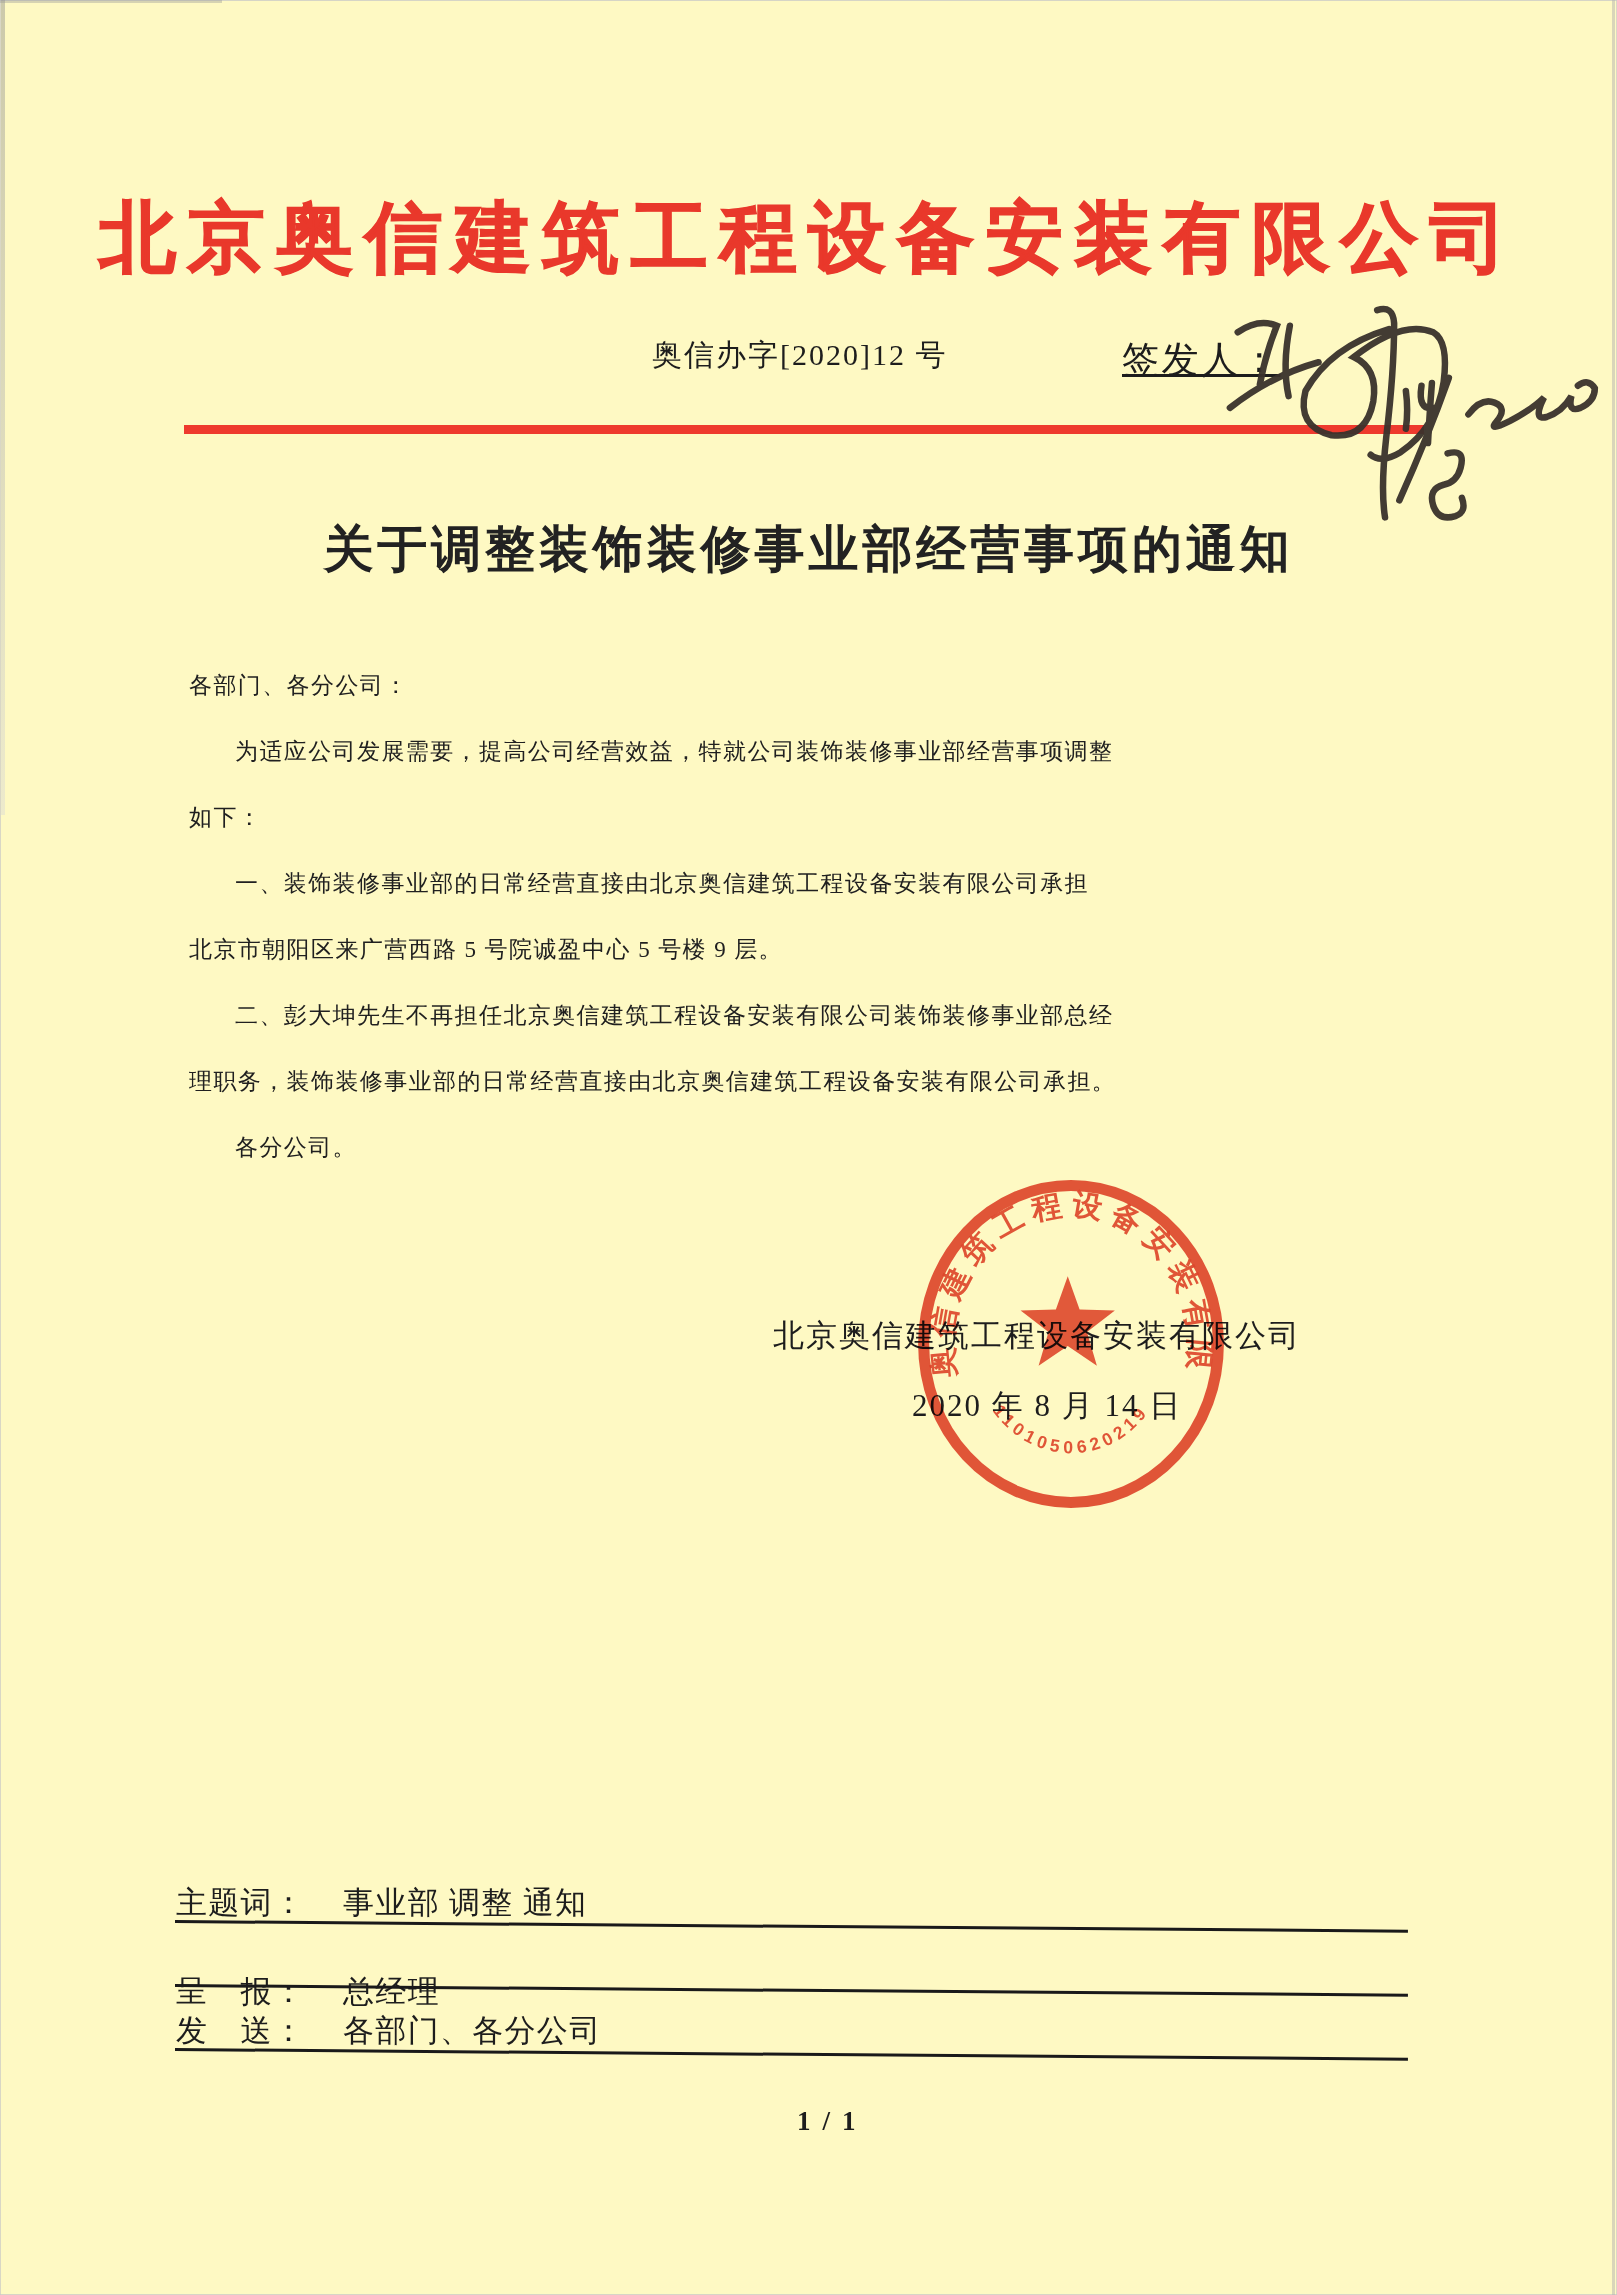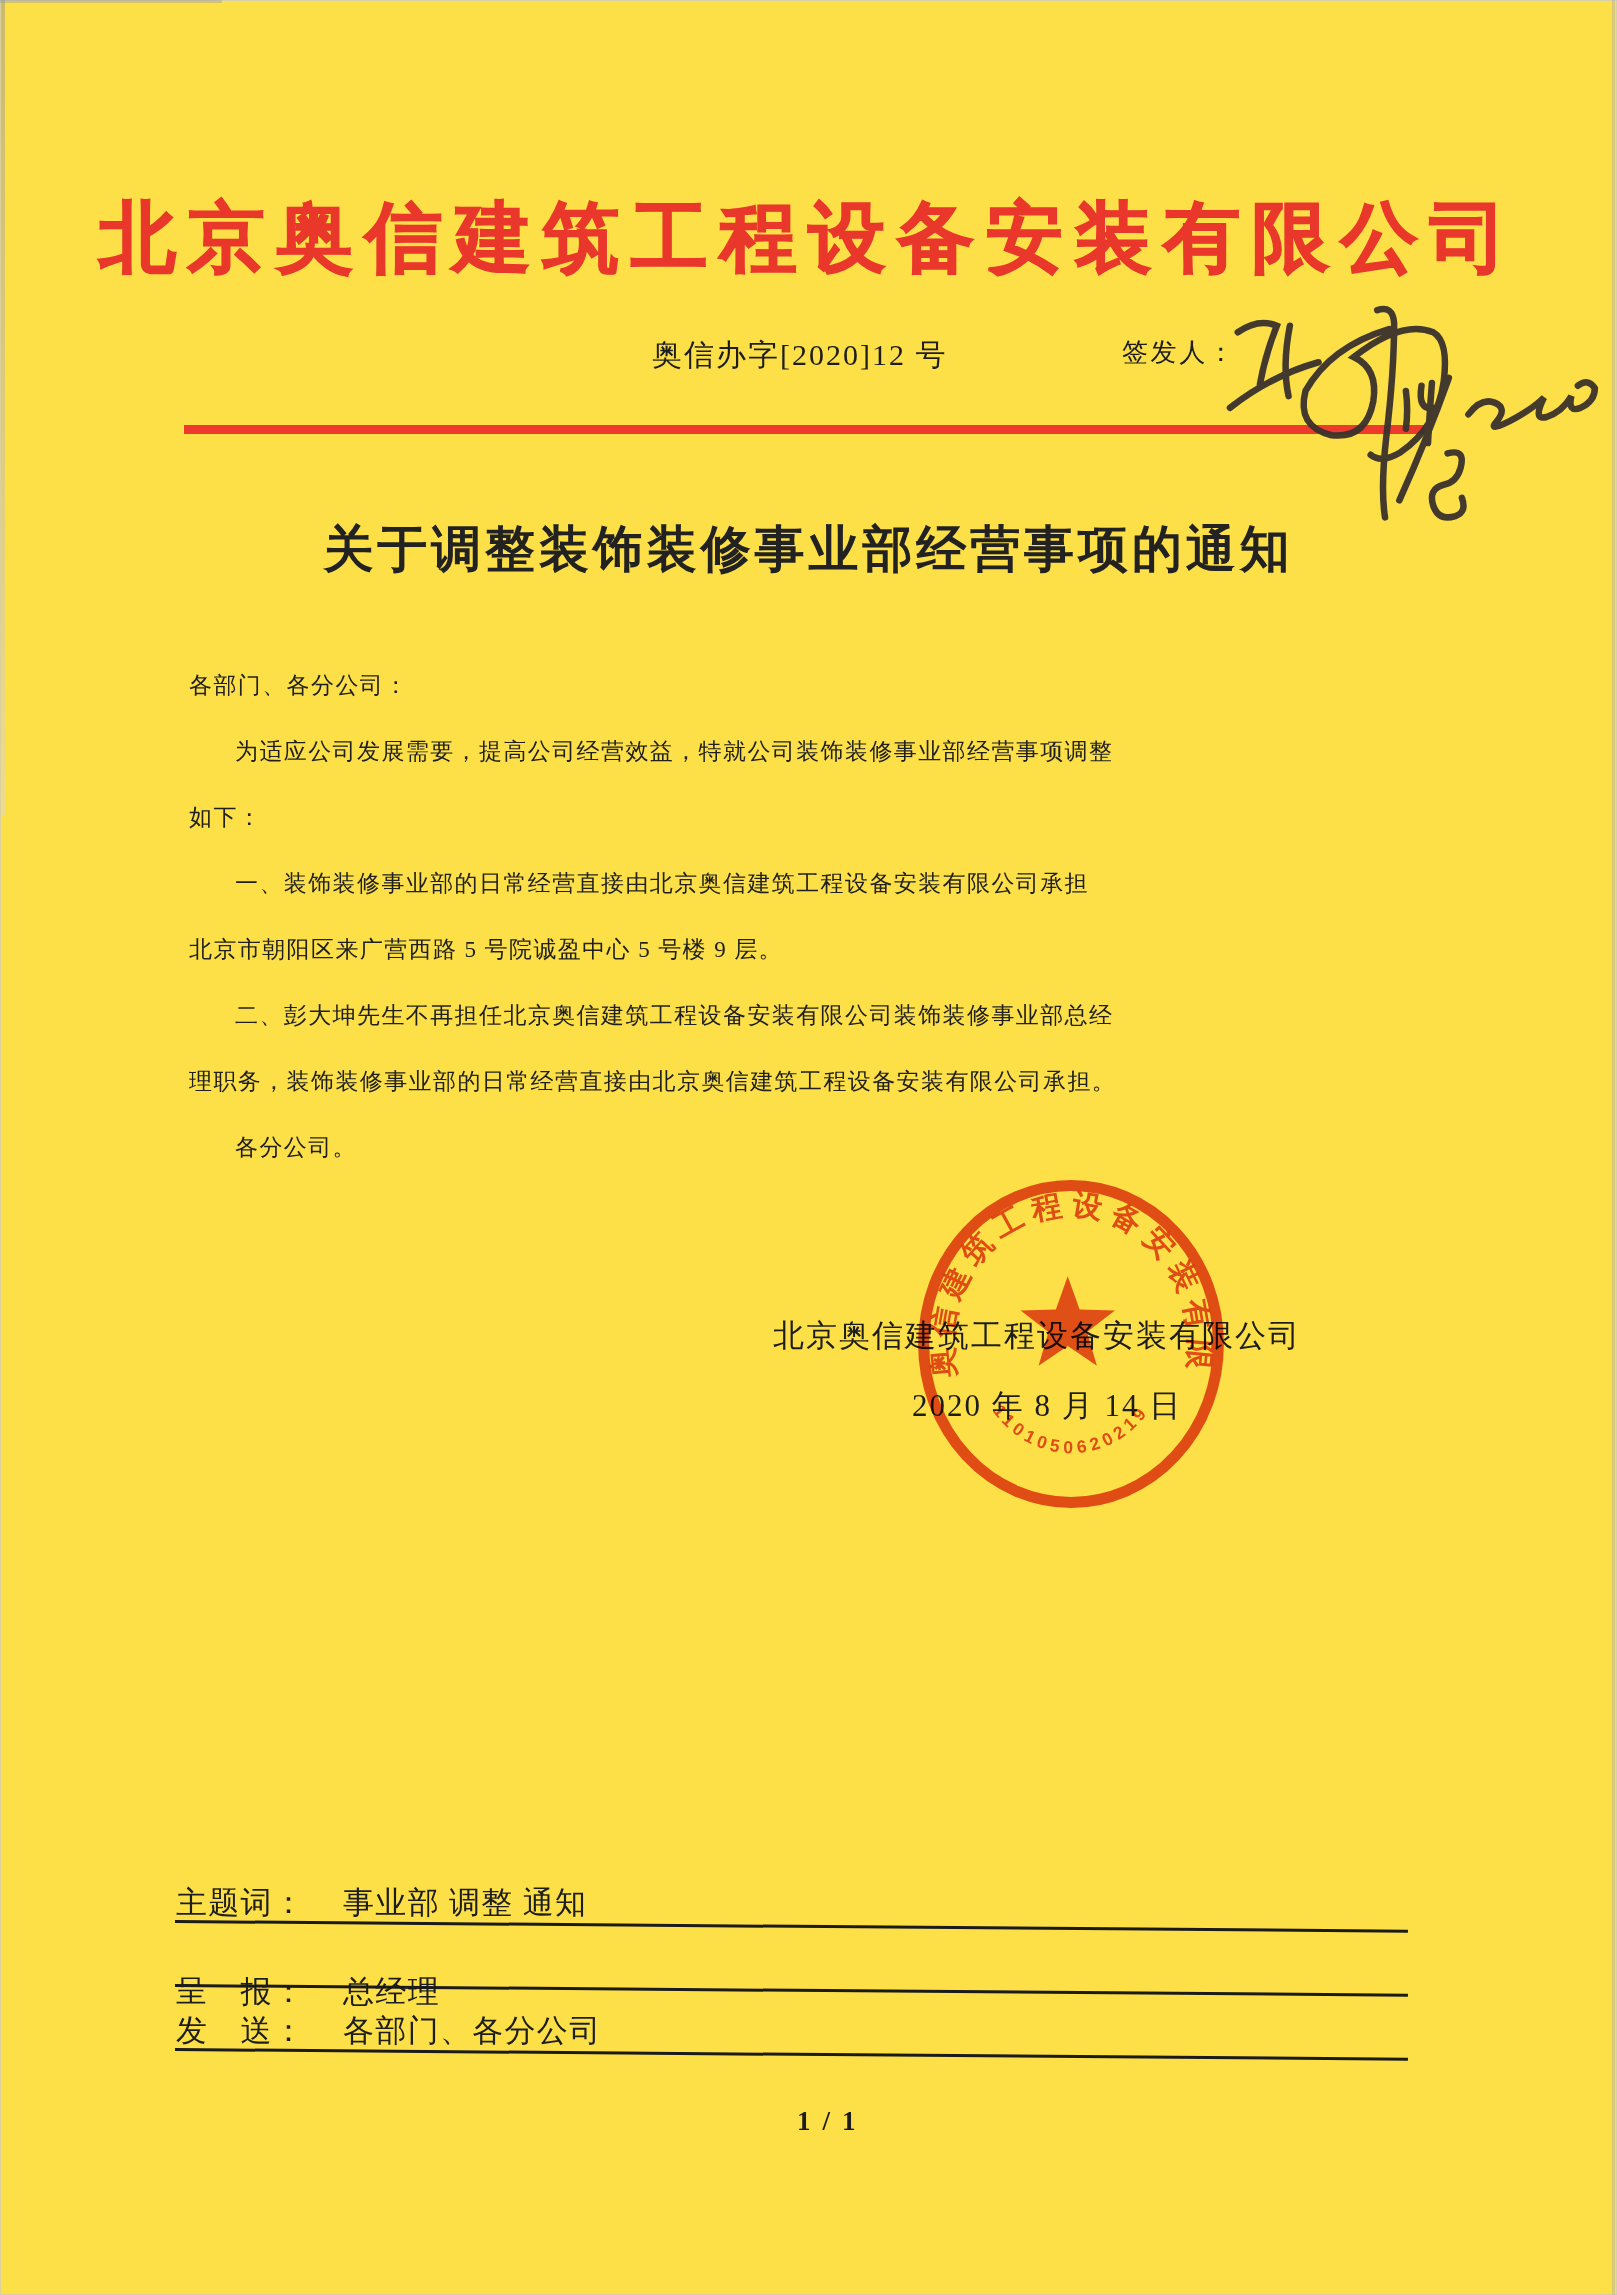--- a/index.html
+++ b/index.html
@@ -1,20 +1,20 @@
 <!DOCTYPE html>
 <html style="font-size:10.4px"><head>
 <meta charset="utf-8">
 <style>
   html,body{margin:0;padding:0;background:#e8e8e6;}
   .page{
     position:relative;
     width:1617px;height:2295px;
     margin:0 auto;
-    background:#fde047;
+    background:#fef9c3;
     font-family:"Liberation Serif","DejaVu Serif",serif;
     color:#1d1d1d;
     overflow:hidden;
     box-shadow:inset 0 0 0 0.7px #c9c9c7;
   }
   
   .edge-left{position:absolute;left:1.3px;top:0;width:3.3px;height:815px;
     background:linear-gradient(#8f8f8d,#d9d9d7);opacity:.45;}
   .edge-right{position:absolute;right:2px;top:0;width:3.3px;height:2295px;background:#b3b3b1;opacity:.5;}
   .edge-top{position:absolute;left:0;top:0;width:222px;height:3.3px;background:#9a9a98;opacity:.4;}
@@ -27,21 +27,21 @@
     color:#e9382b;
     -webkit-text-stroke:1.3px #e9382b;
     white-space:nowrap;
   }
   .doc-number{
     position:absolute;left:652px;top:335px;
     font-size:30px;letter-spacing:2px;white-space:nowrap;
   }
   .issuer-label{
     position:absolute;left:1122px;top:335px;
-    font-size:26px;letter-spacing:2.6px;white-space:nowrap;
+    font-size:37px;letter-spacing:2.6px;white-space:nowrap;text-decoration:underline;
   }
   .red-rule{
     position:absolute;left:184px;top:425px;
     width:1240px;height:8.5px;
     background:#ee3a2d;
   }
   .signature-svg{
     position:absolute;left:1226px;top:293px;width:391px;height:261px;
     z-index:6;
   }

